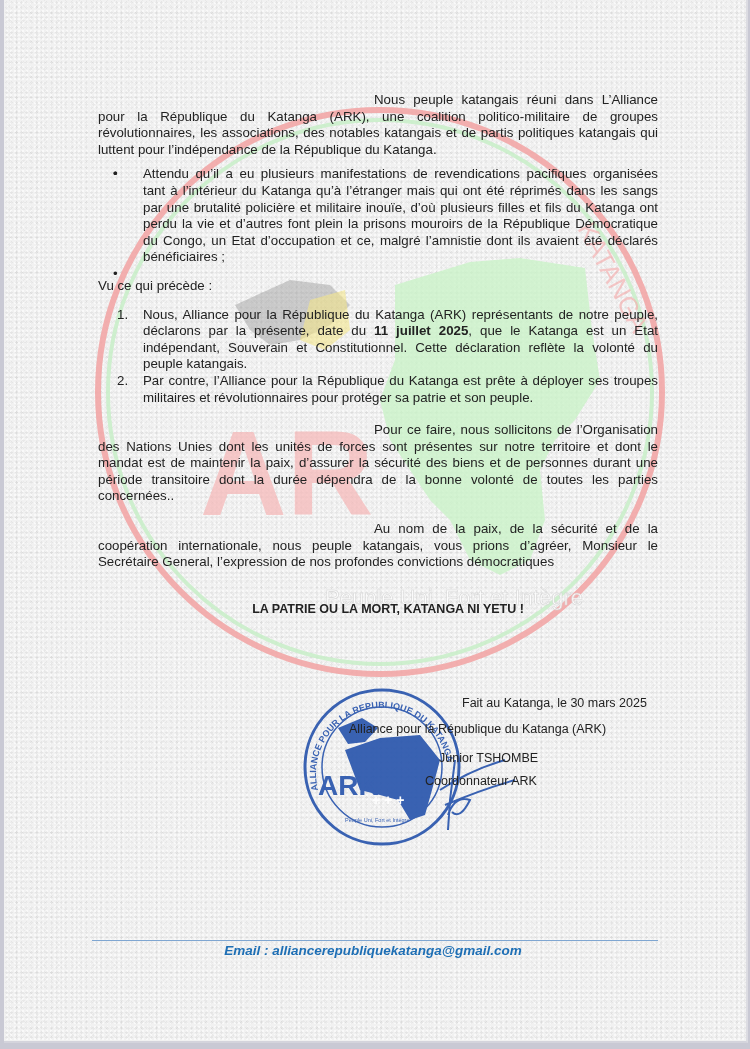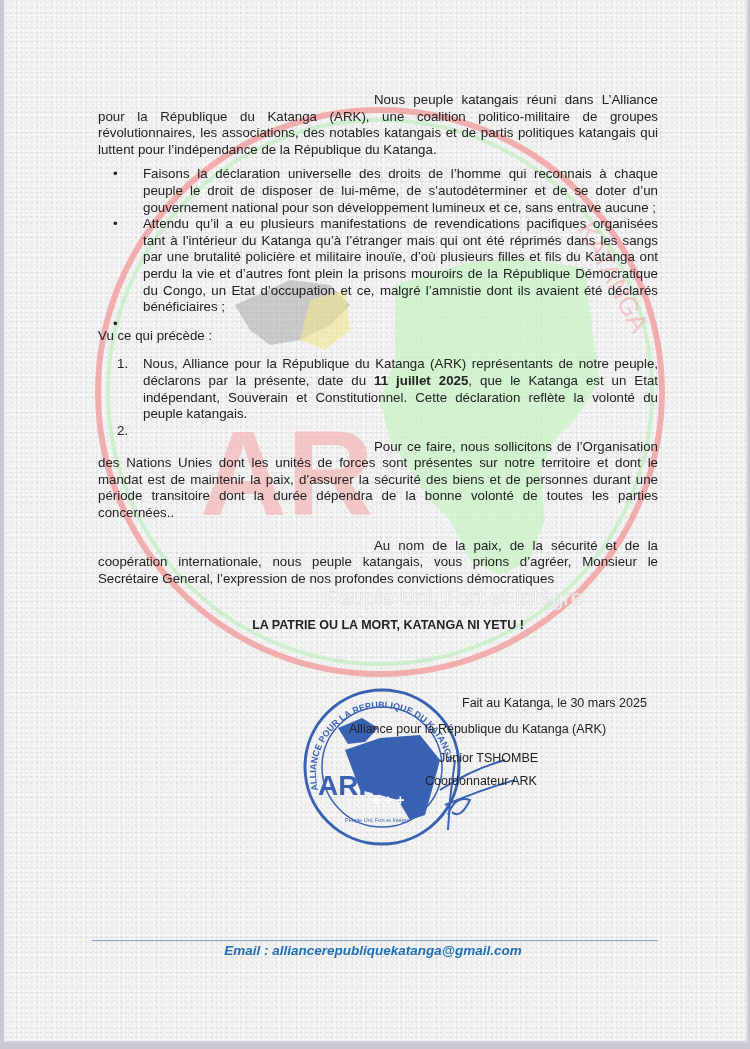--- a/index.html
+++ b/index.html
@@ -63,33 +63,33 @@
     <text x="200" y="515" font-family="Liberation Sans, sans-serif" font-weight="bold" font-size="120" fill="#f6b8b8" opacity="0.85">AR</text>
     <text x="325" y="605" font-family="Liberation Sans, sans-serif" font-size="22" fill="#ffffff" stroke="#cfcfcf" stroke-width="0.6" opacity="0.9">Peuple Uni, Fort et Intègre</text>
     <text x="540" y="230" font-family="Liberation Sans, sans-serif" font-size="26" fill="#f6a8a8" transform="rotate(62 560 260)" opacity="0.7">KATANGA</text>
   </g>
 </svg>
 
 <div class="content">
   <p class="indent-first">Nous peuple katangais réuni dans L’Alliance pour la République du Katanga (ARK), une coalition politico-militaire de groupes révolutionnaires, les associations, des notables katangais et de partis politiques katangais qui luttent pour l’indépendance de la République du Katanga.</p>
 
   <ul class="bullets">
-    <li><span class="dot">•</span><span>Faisons la déclaration universelle des droits de l’homme qui reconnais à chaque peuple le droit de disposer de lui-même, de s’autodéterminer et de se doter d’un gouvernement national pour son développement lumineux et ce, sans entrave aucune ;</span></li>
+    <li><span class="dot">•</span></li>
     <li><span class="dot">•</span><span>Attendu qu’il a eu plusieurs manifestations de revendications pacifiques organisées tant à l’intérieur du Katanga qu’à l’étranger mais qui ont été réprimés dans les sangs par une brutalité policière et militaire inouïe, d’où plusieurs filles et fils du Katanga ont perdu la vie et d’autres font plein la prisons mouroirs de la République Démocratique du Congo, un Etat d’occupation et ce, malgré l’amnistie dont ils avaient été déclarés bénéficiaires ;</span></li>
     <li><span class="dot">•</span></li>
   </ul>
 
   <p class="vu">Vu ce qui précède :</p>
 
   <ol class="numbered">
     <li>
       <span class="num">1.</span><span>Nous, Alliance pour la République du Katanga (ARK) représentants de notre peuple, déclarons par la présente, date du </span><b>11 juillet 2025</b><span>, que le Katanga est un Etat indépendant, Souverain et Constitutionnel. Cette déclaration reflète la volonté du peuple katangais.</span>
     </li>
     <li>
-      <span class="num">2.</span>
+      <span class="num">2.</span><span>Par contre, l’Alliance pour la République du Katanga est prête à déployer ses troupes militaires et révolutionnaires pour protéger sa patrie et son peuple.</span>
     </li>
   </ol>
 
   <p class="indent-first para-block">Pour ce faire, nous sollicitons de l’Organisation des Nations Unies dont les unités de forces sont présentes sur notre territoire et dont le mandat est de maintenir la paix, d’assurer la sécurité des biens et de personnes durant une période transitoire dont la durée dépendra de la bonne volonté de toutes les parties concernées..</p>
   <p class="indent-first para-block">Au nom de la paix, de la sécurité et de la coopération internationale, nous peuple katangais, vous prions d’agréer, Monsieur le Secrétaire General, l’expression de nos profondes convictions démocratiques</p>
 
   <p class="motto">LA PATRIE OU LA MORT, KATANGA NI YETU !</p>
 </div>
 
 <svg class="watermark" viewBox="0 0 750 1049">

